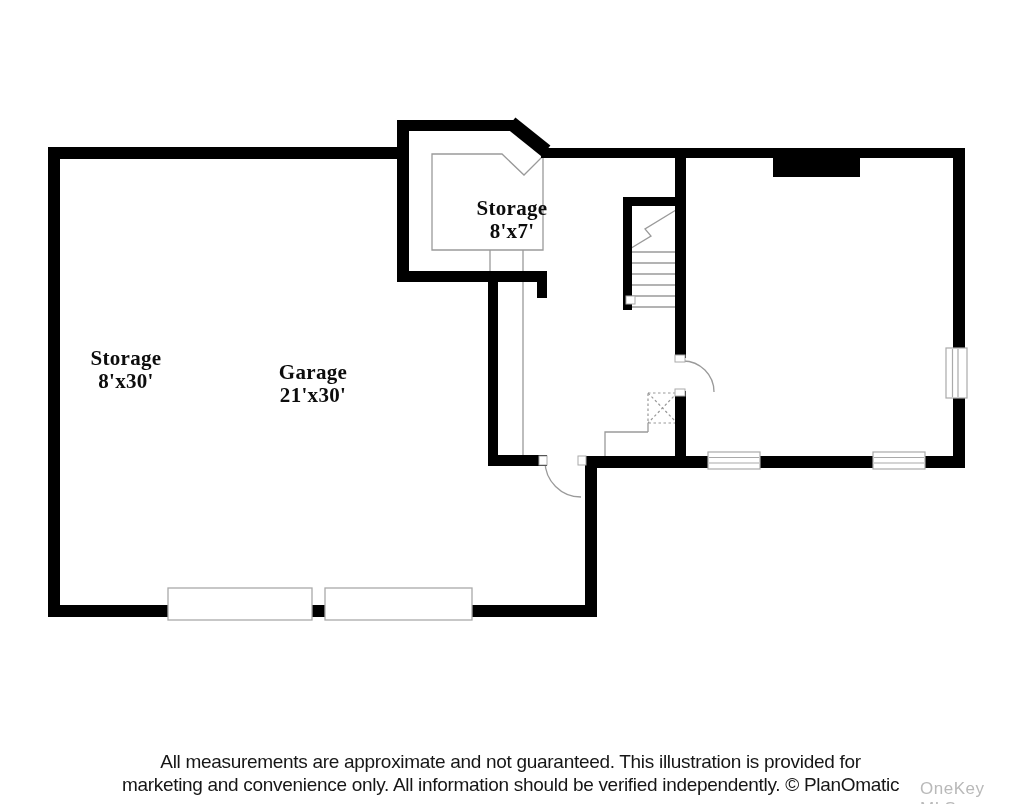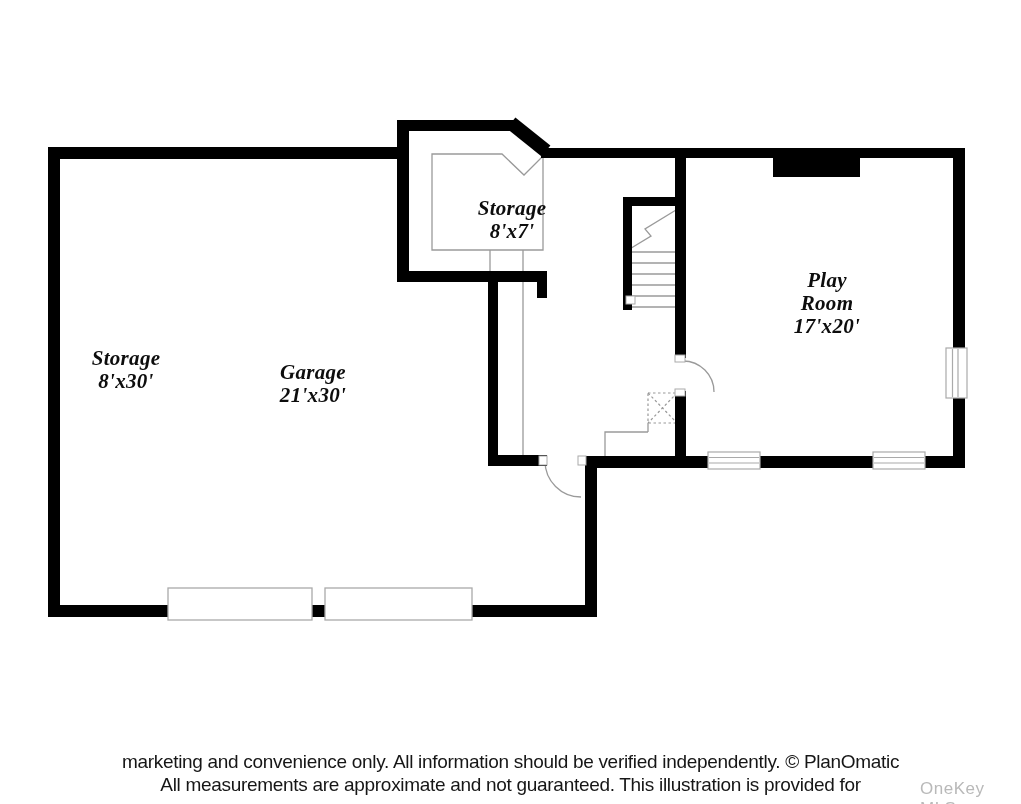--- a/index.html
+++ b/index.html
@@ -2,21 +2,21 @@
 <html><head>
 <meta charset="utf-8">
 <style>
   html,body{margin:0;padding:0;background:#fff;}
   .canvas{position:relative;width:1021px;height:804px;background:#ffffff;overflow:hidden;
           font-family:"Liberation Sans",sans-serif;}
   .plan-svg{position:absolute;left:0;top:0;}
   .room-label{position:absolute;transform:translateX(-50%);text-align:center;
               font-family:"Liberation Serif",serif;font-weight:700;font-size:21px;
               line-height:23px;color:#0d0d0d;letter-spacing:.3px;}
-  .room-label .name,.room-label .dims{display:block;font-style:italic;}
+  .room-label .name,.room-label .dims{display:block;}
   .narrow .name{width:68px;margin:0 auto;}
   .footer{position:absolute;left:0;top:750px;width:1021px;text-align:center;
           font-size:19px;line-height:23px;color:#161616;letter-spacing:-0.3px;}
   .footer div{white-space:nowrap;}
   .watermark{position:absolute;left:920px;top:779px;font-size:17px;color:#b9b9b9;
              letter-spacing:.5px;}
 </style>
 </head>
 <body>
 
@@ -121,25 +121,21 @@
     <span class="name">Garage</span>
     <span class="dims">21'x30'</span>
   </div>
 
   <div class="room-label" style="left:512px;top:197px">
     <span class="name">Storage</span>
     <span class="dims">8'x7'</span>
   </div>
 
 
-  <div class="room-label narrow" style="left:827px;top:269px">
-    <span class="name">Play Room</span>
-    <span class="dims">17'x20'</span>
-  </div>
 
   <div class="footer">
+    <div>All measurements are approximate and not guaranteed. This illustration is provided for</div>
     <div>marketing and convenience only. All information should be verified independently. © PlanOmatic</div>
-    <div>All measurements are approximate and not guaranteed. This illustration is provided for</div>
   </div>
 
   <div class="watermark">OneKey MLS</div>
 
 </div>
 
 </body></html>

